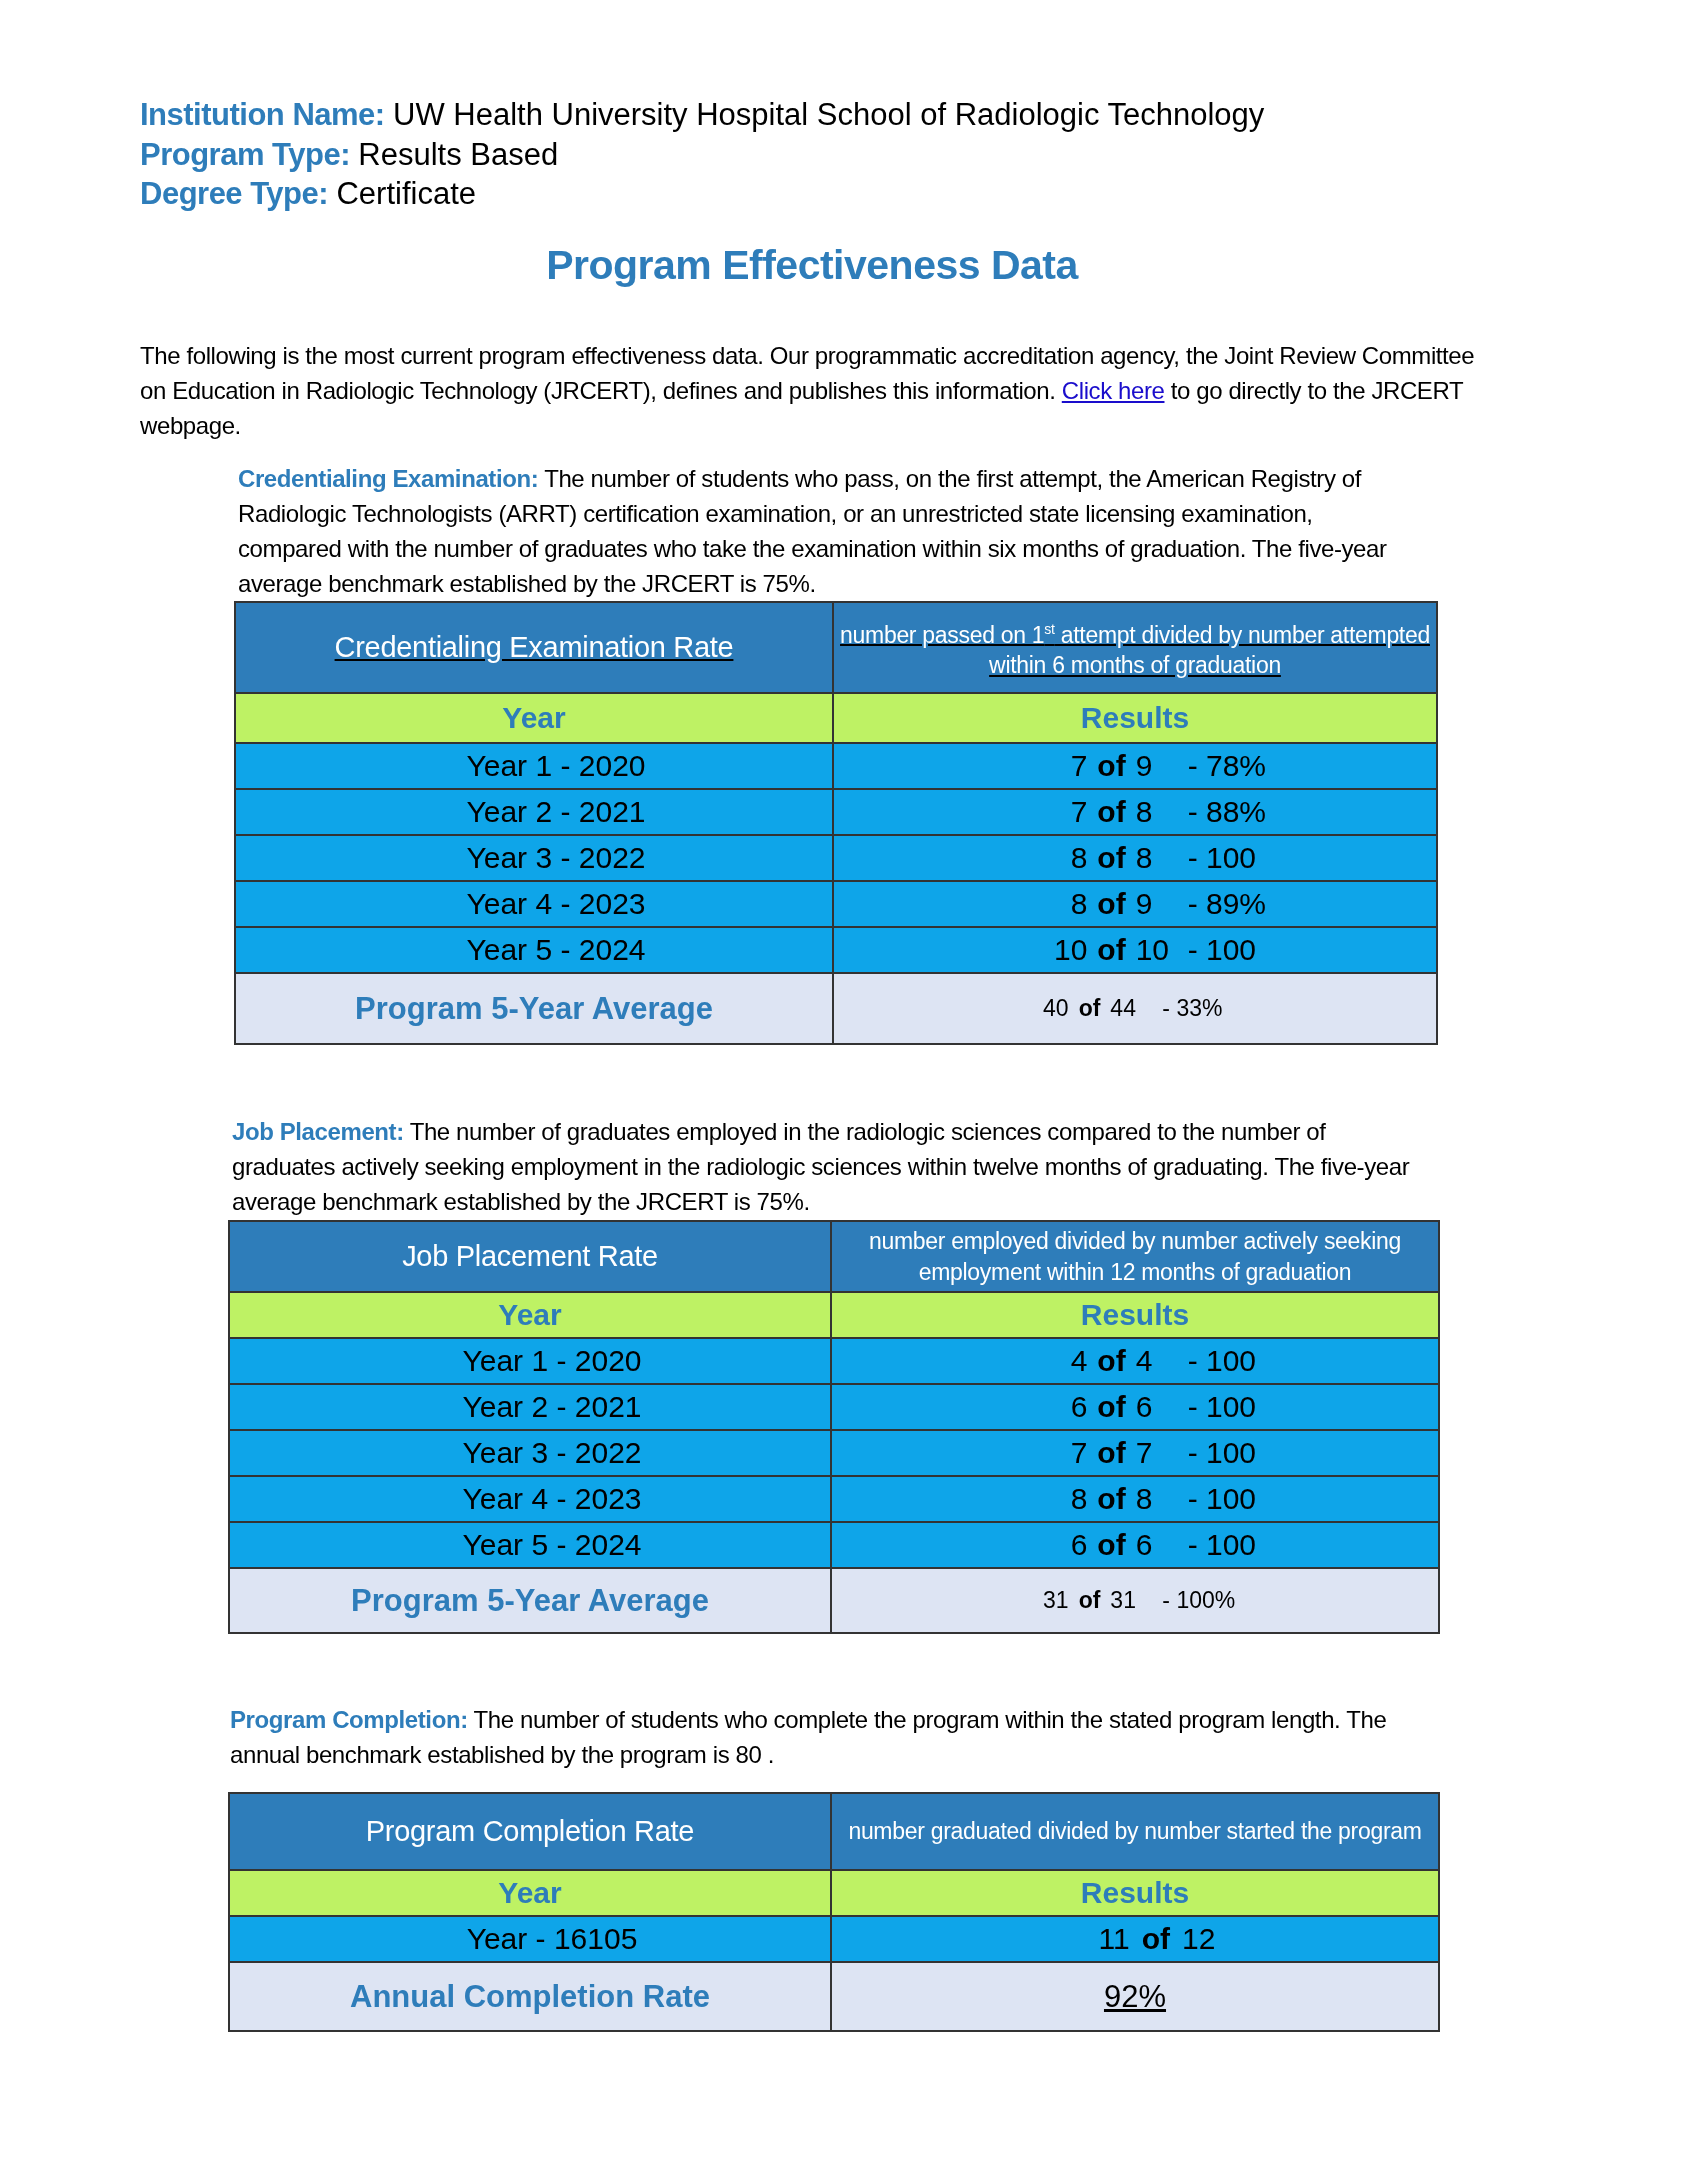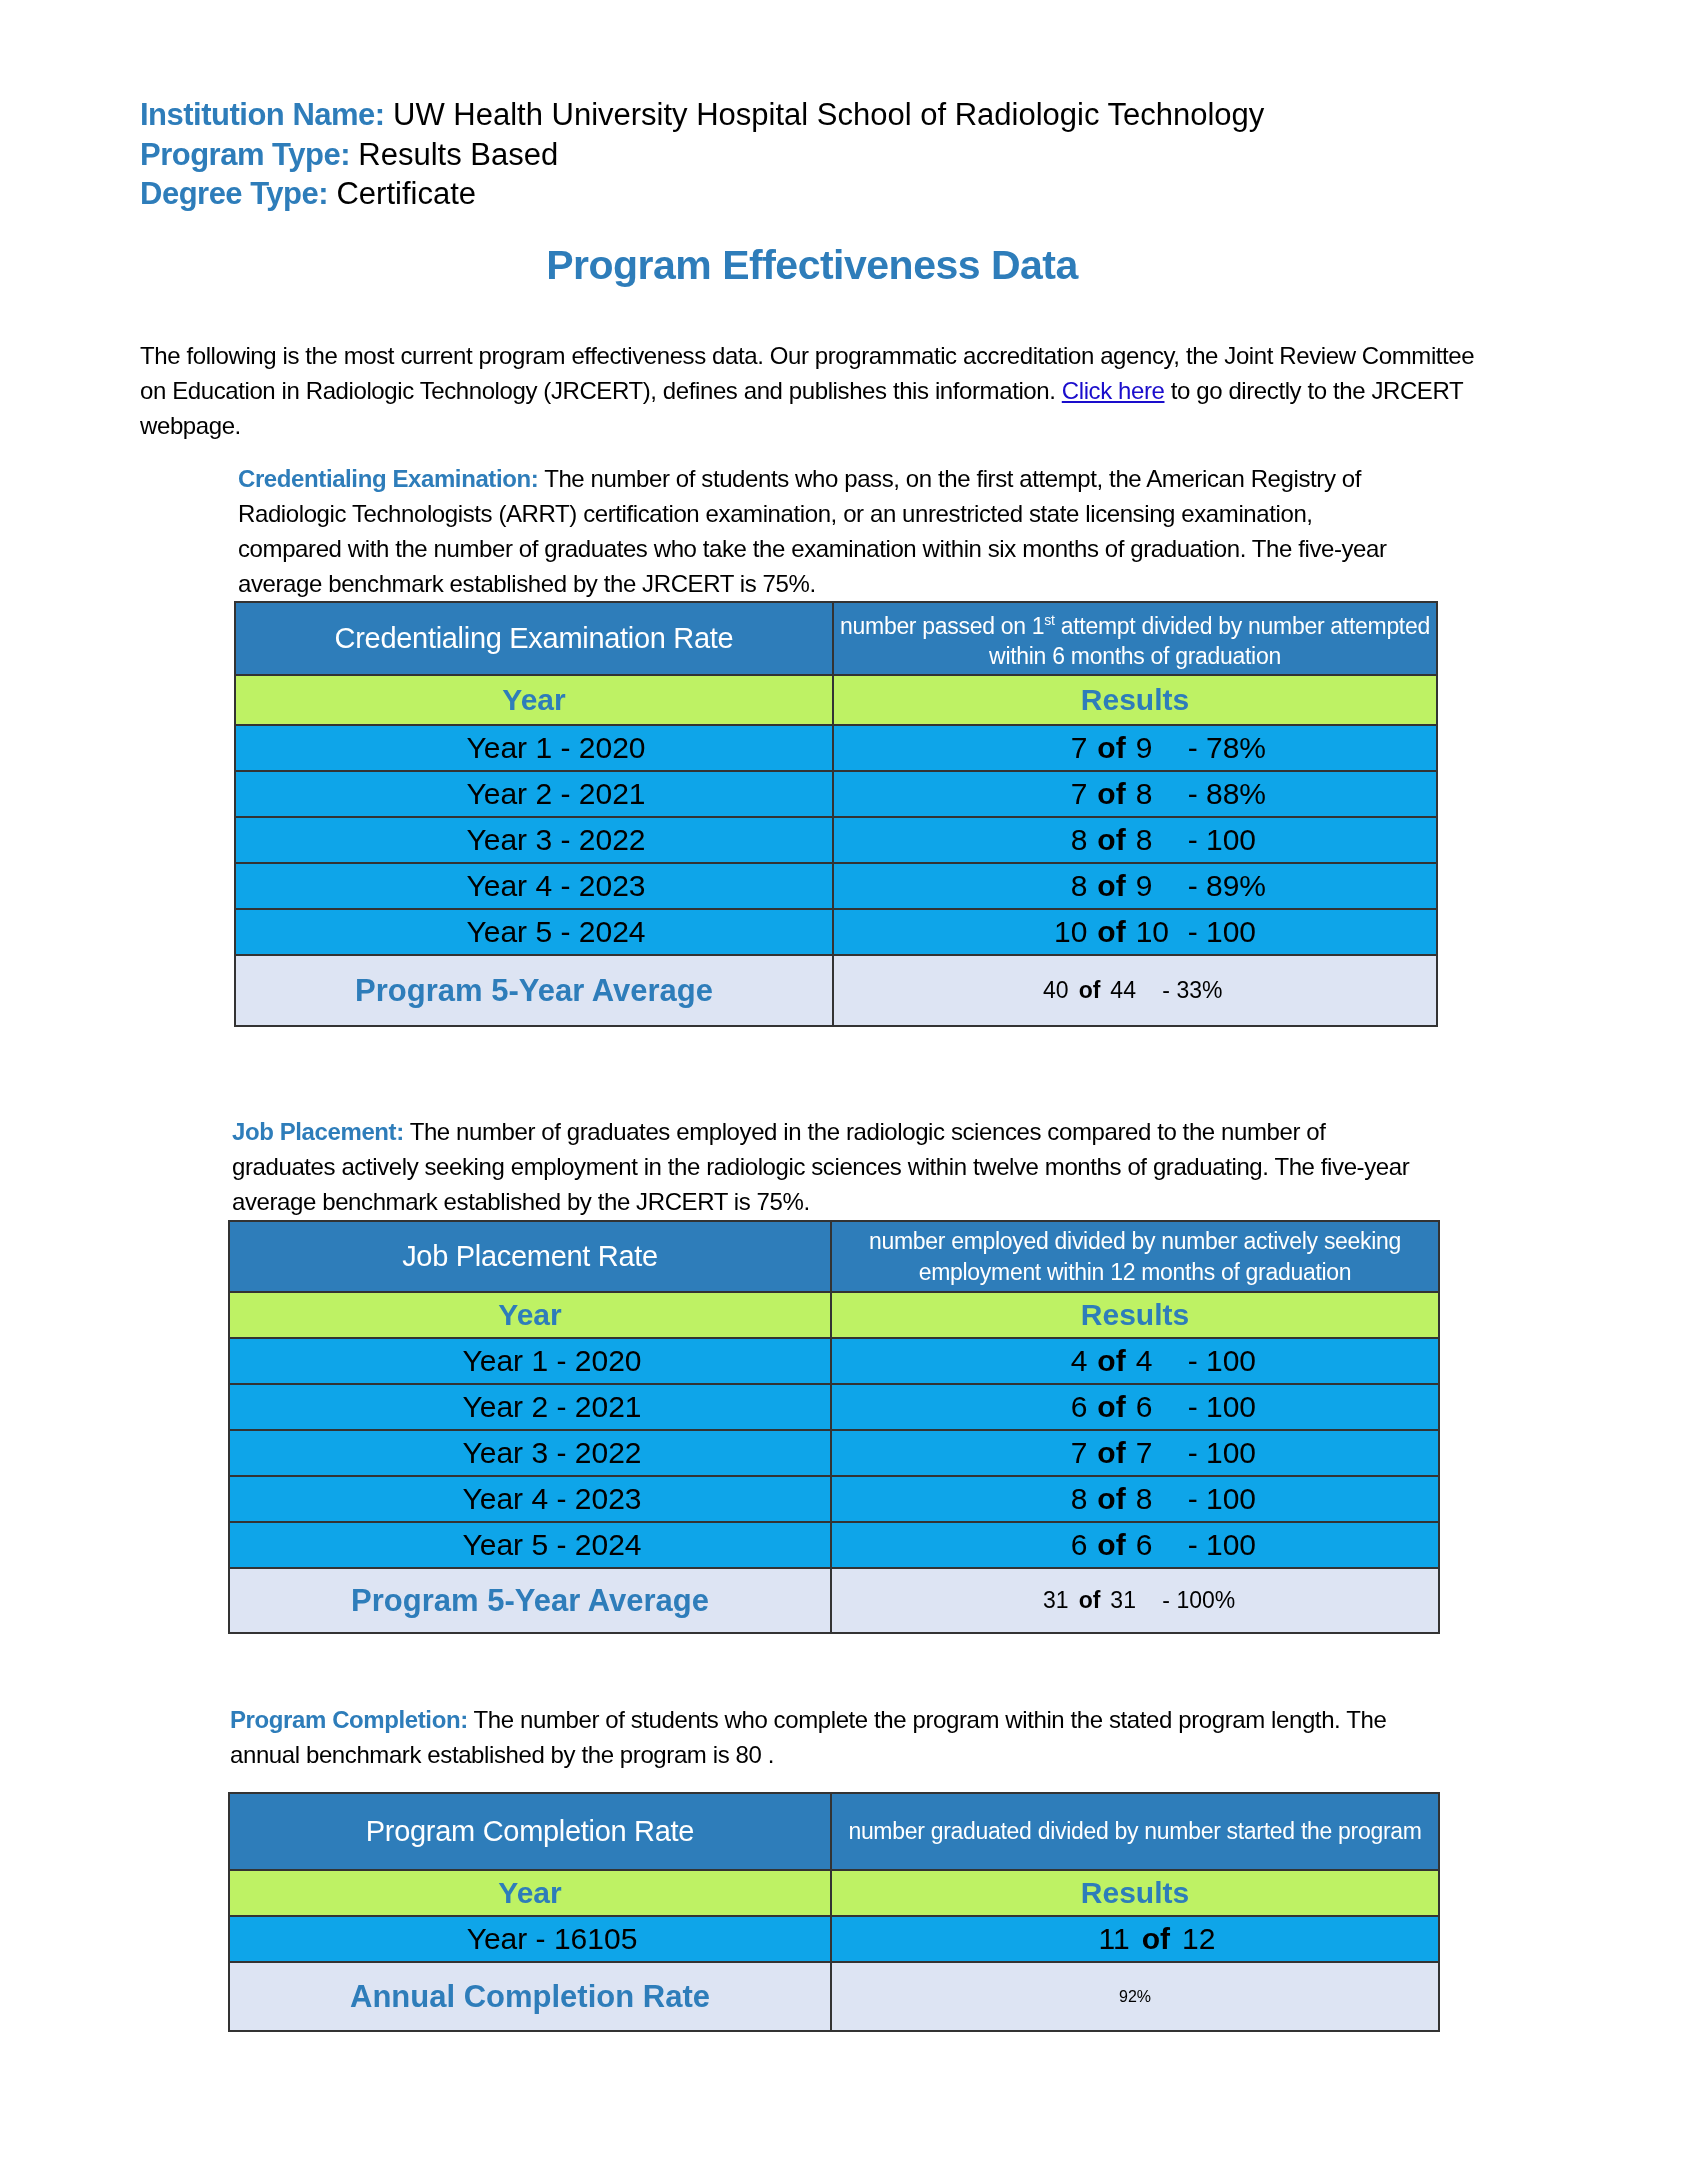--- a/index.html
+++ b/index.html
@@ -55,21 +55,21 @@
 <div class="para" style="top:442px; left:238px; width:1158px;">
   <span class="lead">Credentialing Examination:</span><span> The number of students who pass, on the first attempt, the American Registry of Radiologic Technologists (ARRT) certification examination, or an unrestricted state licensing examination, compared with the number of graduates who take the examination within six months of graduation. The five-year average benchmark established by the JRCERT is 75%.</span>
 </div>
 
 <table class="t" style="top:601px; left:234px; width:1202px;">
   <colgroup>
       <col style="width:598px">
       <col style="width:604px">
     </colgroup>
   <tbody>
-      <tr class="h1" style="height:73px;">
+      <tr class="h1" style="height:91px;text-decoration:underline;">
     <td class="name">Credentialing Examination Rate</td>
     <td class="desc"><span>number passed on 1</span><sup style="font-size:14px">st</sup><span> attempt divided by number attempted within 6 months of graduation</span></td>
   </tr>
   <tr class="h2" style="height:50px;">
     <td>Year</td>
     <td>Results</td>
   </tr>
   </tbody>
     <tbody id="cred-rows">
       <tr class="row" style="height: 46px;">
@@ -173,17 +173,17 @@
     <td>Results</td>
   </tr>
   <tr class="row" style="height:46px;">
     <td>Year -  16105</td>
     <td>
       <span>11</span><span class="of" style="font-weight:bold;margin:0 12px;">of</span><span>12</span>
     </td>
   </tr>
   <tr class="avg" style="height:69px;">
     <td class="alabel">Annual Completion Rate</td>
-    <td style="font-size:16px;">92%</td>
+    <td style="font-size:31px;text-decoration:underline;">92%</td>
   </tr>
 </tbody>
   </table>
 
 
 </body></html>

